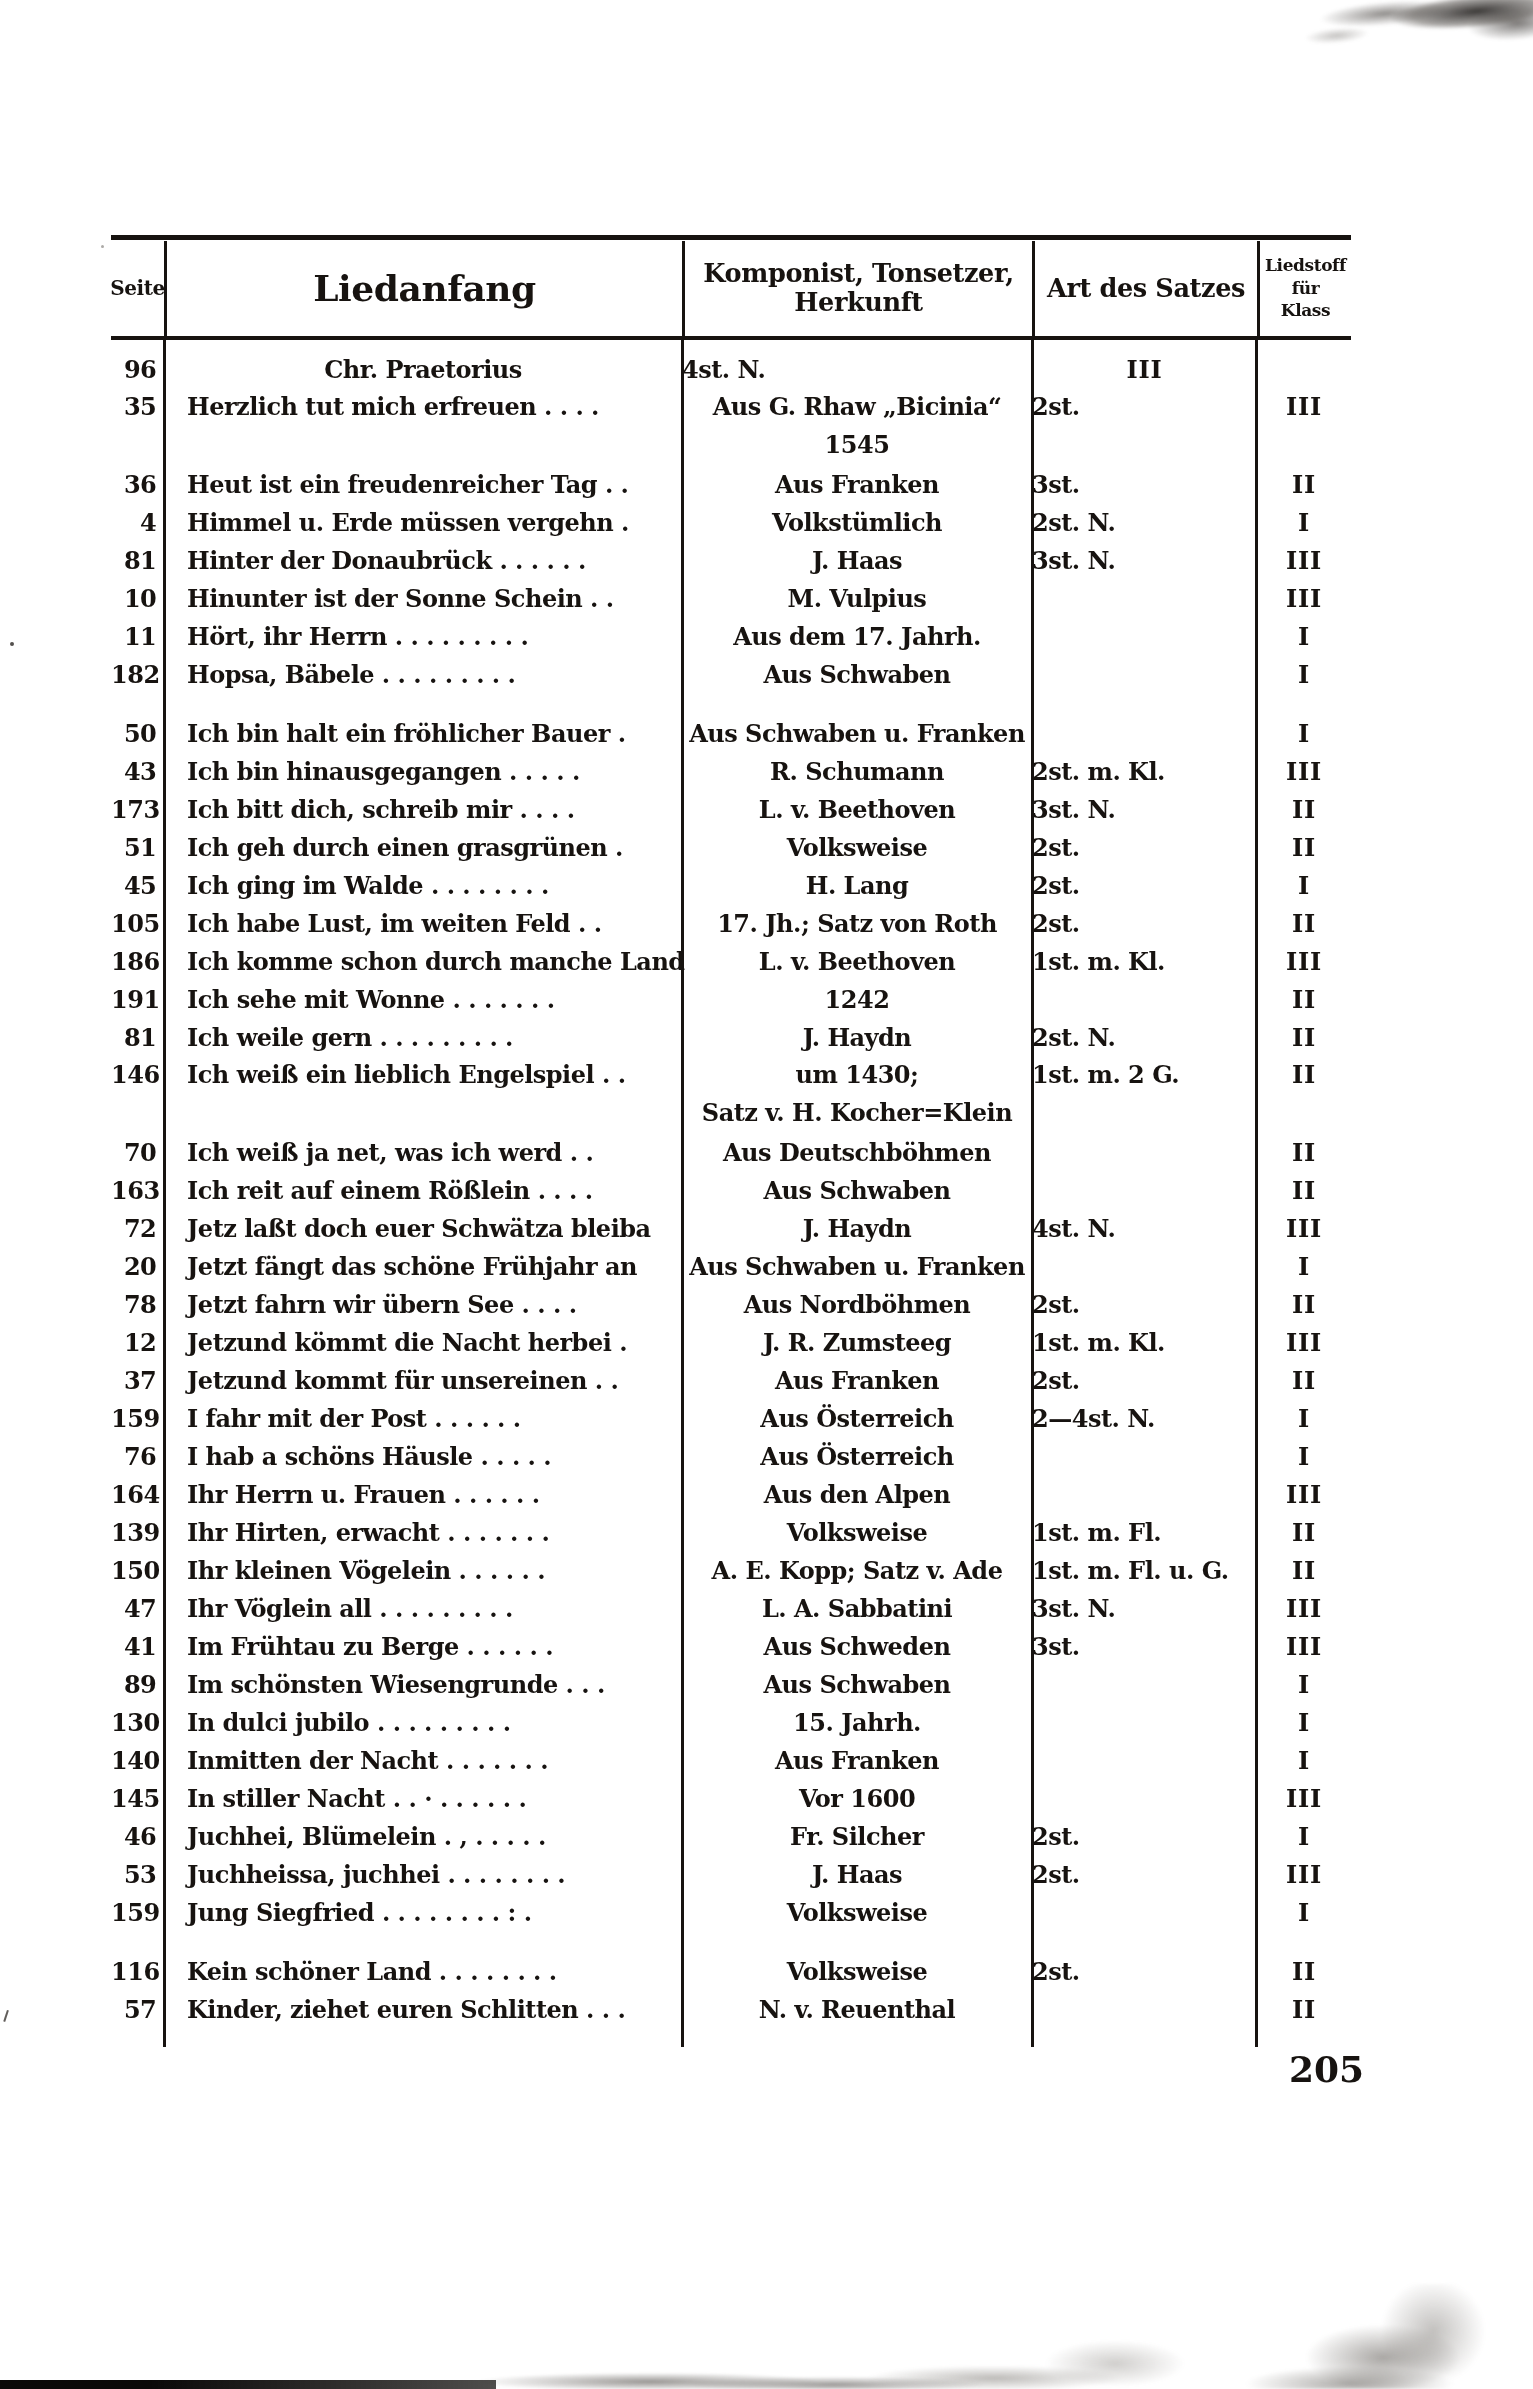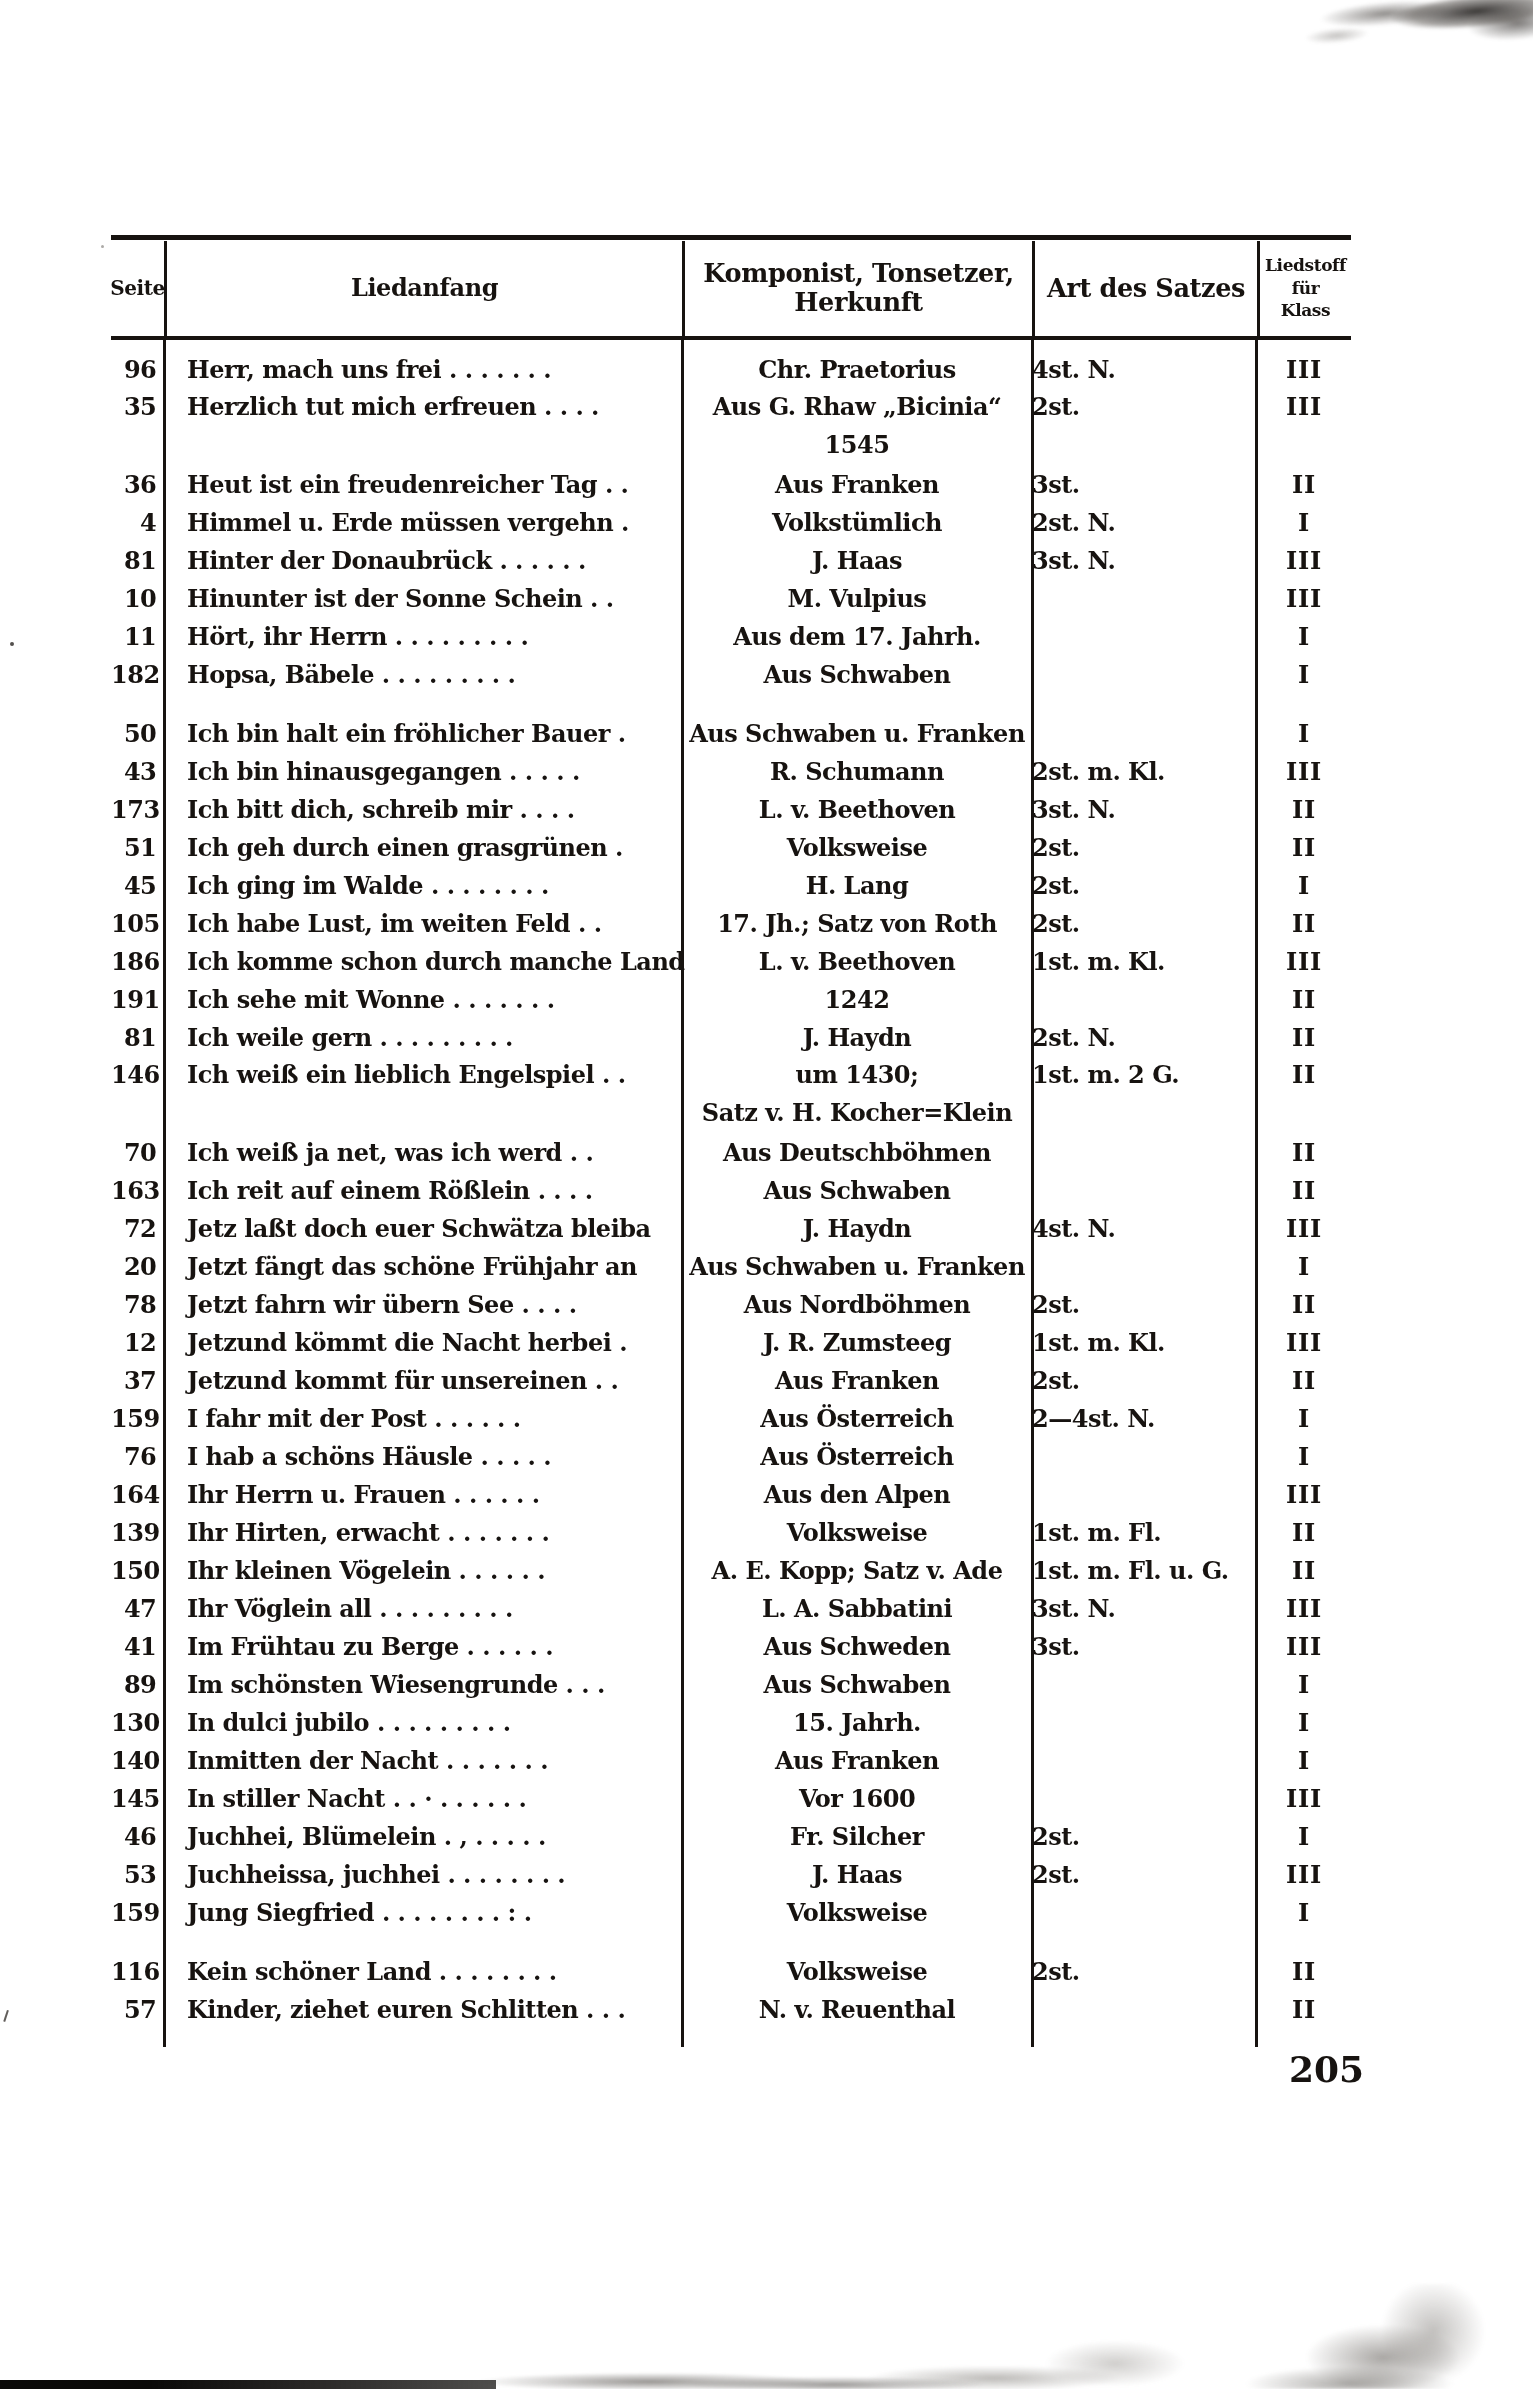--- a/index.html
+++ b/index.html
@@ -19,21 +19,21 @@
     border-top:5.4px solid var(--ink); border-bottom:4.6px solid var(--ink);
     height:105px; align-items:center;
   }
   .th {
     height:95px; display:flex; flex-direction:column;
     align-items:center; justify-content:center; text-align:center;
     line-height:1.12; letter-spacing:-0.4px;
   }
   .th + .th { border-left:3.1px solid var(--ink); }
   .th-seite   { font-size:20px; }
-  .th-lied    { font-size:24px; }
+  .th-lied    { font-size:36px; }
   .th-komp    { font-size:25.6px; }
   .th-art     { font-size:25.6px; }
   .th-stoff   { font-size:17px; line-height:1.35; }
 
   .tbody { position:relative; height:1707px; padding-top:10px; }
   .vline { position:absolute; top:0; height:1707px; width:3.1px; background:var(--ink); }
   .vl-1 { left:52px; } .vl-2 { left:570px; } .vl-3 { left:920px; } .vl-4 { left:1144px; }
 
   .row {
     display:grid; grid-template-columns:53px 518px 350px 225px 94px;
@@ -129,21 +129,20 @@
   </div>
 
   <div class="tbody" id="tbody">
     <div class="vline vl-1"></div>
     <div class="vline vl-2"></div>
     <div class="vline vl-3"></div>
     <div class="vline vl-4"></div>
 
   <div class="row">
         <div class="cell c-seite">96</div>
-        <div class="cell c-titel">Herr, mach uns frei . . . . . . .</div>
         <div class="cell c-komp">
           <div class="kline">Chr. Praetorius</div>
         </div>
         <div class="cell c-art">4st. N.</div>
         <div class="cell c-klasse">III</div>
       </div>
       <div class="row two-line">
         <div class="cell c-seite">35</div>
         <div class="cell c-titel">Herzlich tut mich erfreuen  . . . .</div>
         <div class="cell c-komp">

